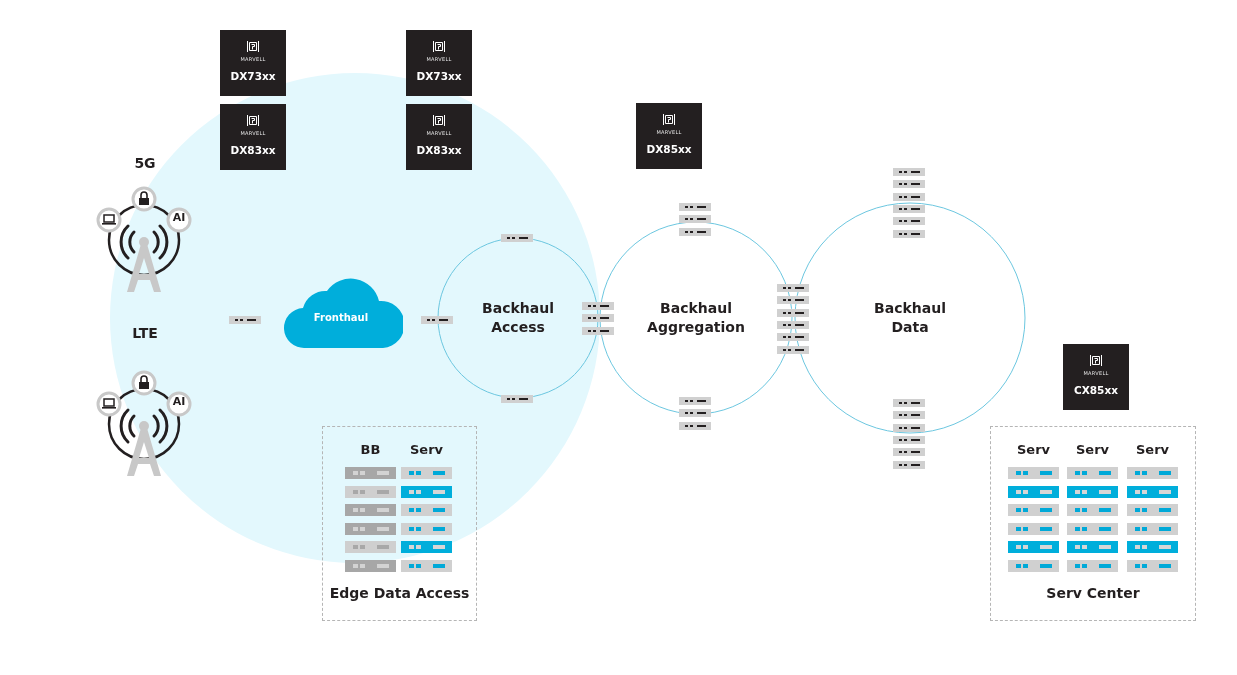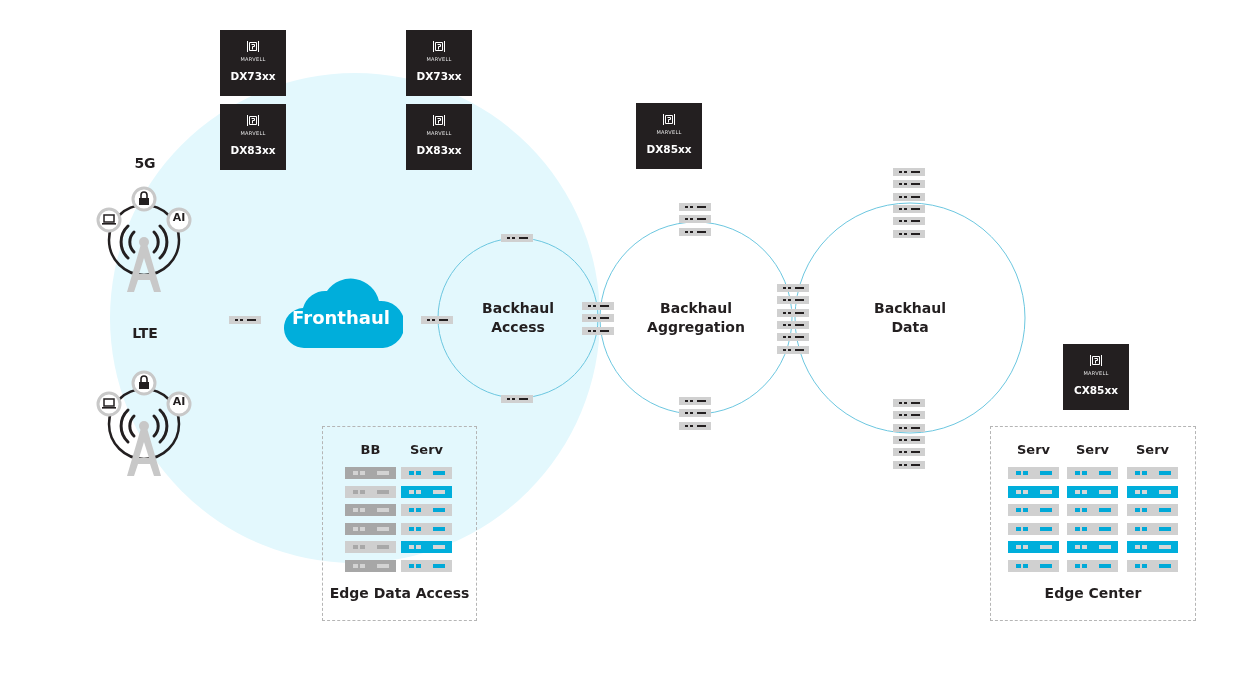--- a/index.html
+++ b/index.html
@@ -148,21 +148,21 @@
     </g>
   <g>
       <circle cx="85" cy="36" r="11" fill="#fff" stroke="#c8c8c8" stroke-width="3"></circle>
     </g>
 </svg>
 <div class="abs" style="left:169px;top:395px;width:20px;font-weight:bold;font-size:11px;text-align:center;">AI</div>
 
 <svg class="abs" style="left:283px;top:268px;" width="120" height="82" viewBox="0 0 120 82">
   <path d="M22 80 a20 20 0 0 1 -2 -40 a23 23 0 0 1 24 -17 a29 29 0 0 1 52 10 a21 21 0 0 1 4 47 Z" fill="#00aedb"></path>
 </svg>
-<div class="label" style="left:283px;top:308px;width:116px;color:#ffffff;font-size:18px;">Fronthaul</div>
+<div class="label" style="left:283px;top:308px;width:116px;color:#ffffff;font-size:10px;">Fronthaul</div>
 
 <div class="label" style="left:458px;top:299px;width:120px;">
   <div>Backhaul</div>
   <div>Access</div>
 </div>
 <div class="label" style="left:626px;top:299px;width:140px;">
   <div>Backhaul</div>
   <div>Aggregation</div>
 </div>
 <div class="label" style="left:850px;top:299px;width:120px;">
@@ -423,13 +423,13 @@
     </div>
     <div class="rack serv-blue" style="left: 1127px; top: 541px;">
       <span class="dots"></span>
       <span class="bar"></span>
     </div>
     <div class="rack serv" style="left: 1127px; top: 559.5px;">
       <span class="dots"></span>
       <span class="bar"></span>
     </div>
   </div>
-<div class="dc-title" style="left:990px;top:585px;width:206px;">Edge Center</div>
+<div class="dc-title" style="left:990px;top:585px;width:206px;">Serv Center</div>
 
 </body></html>

